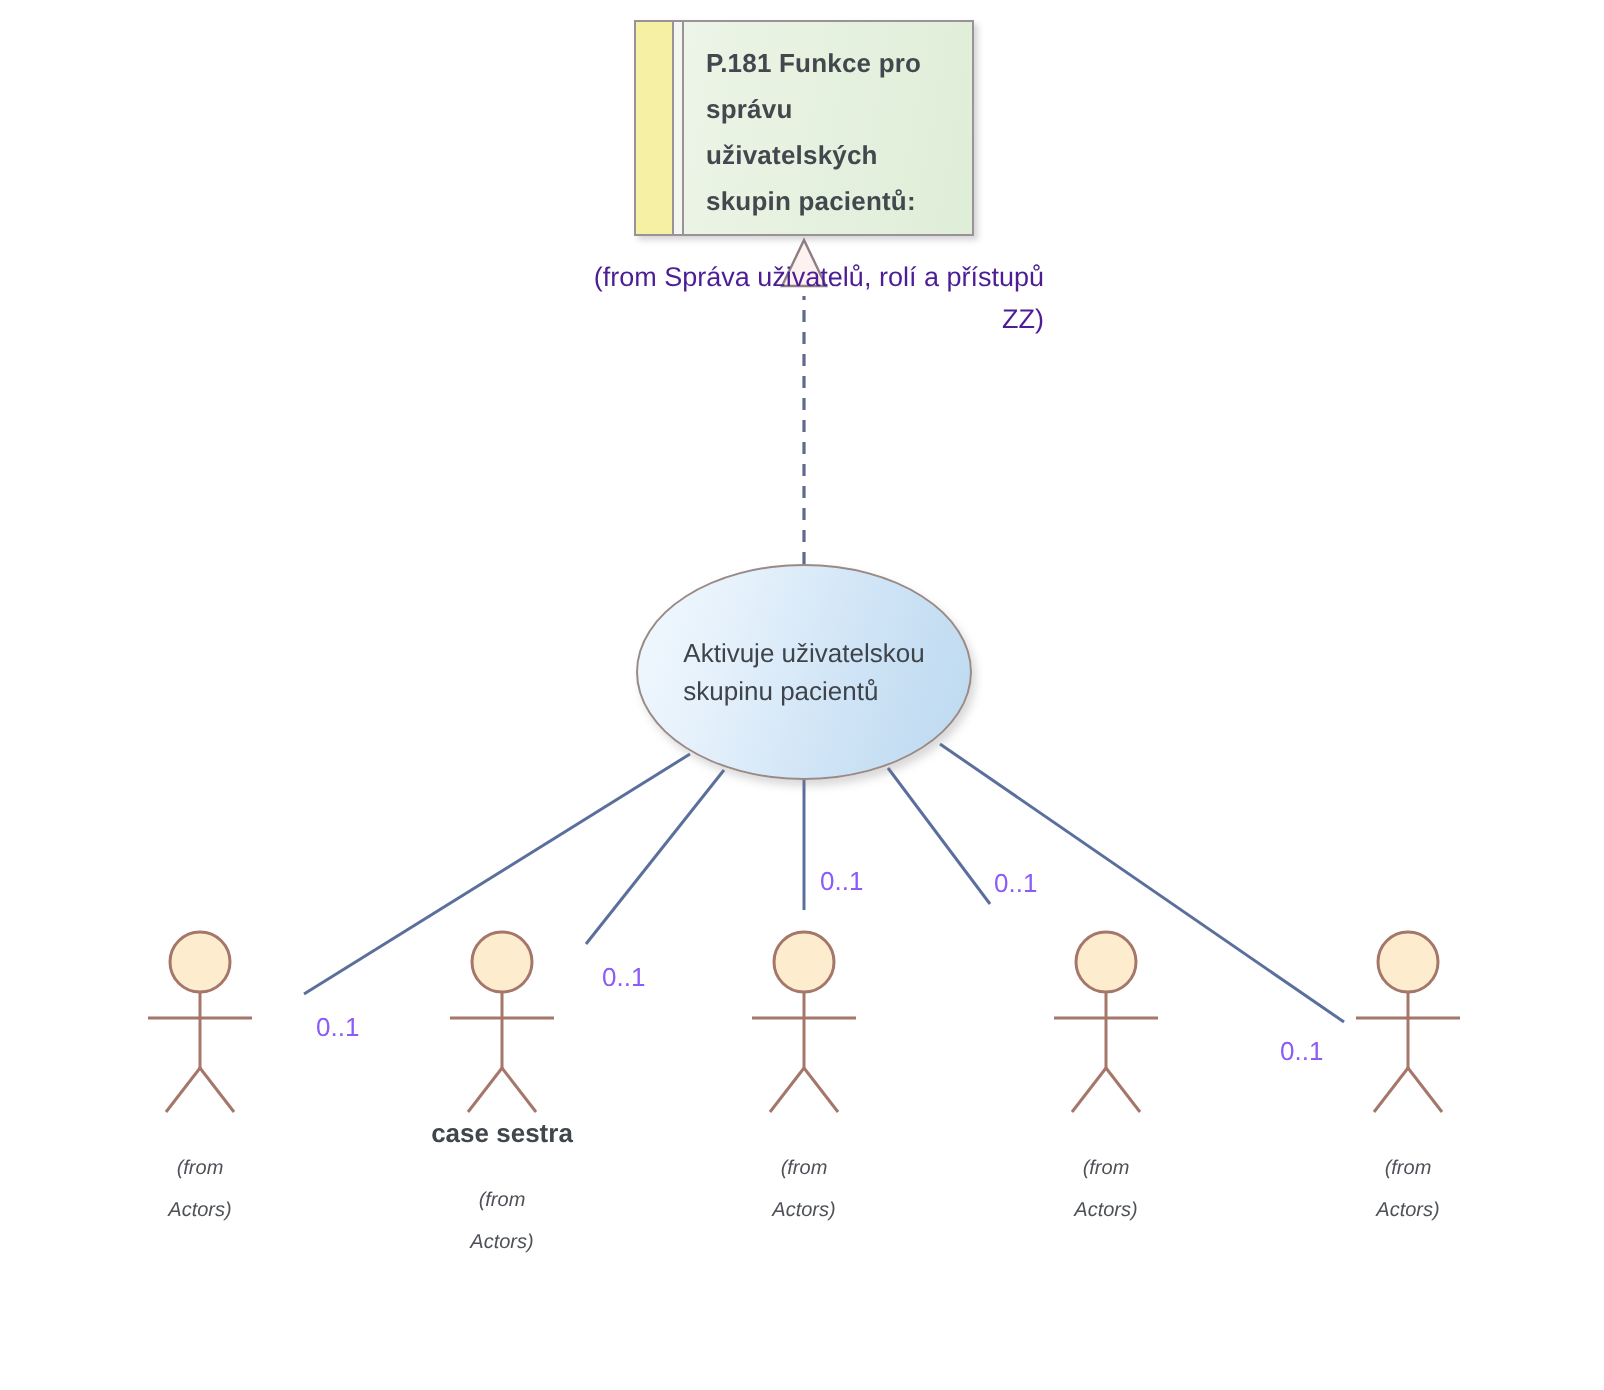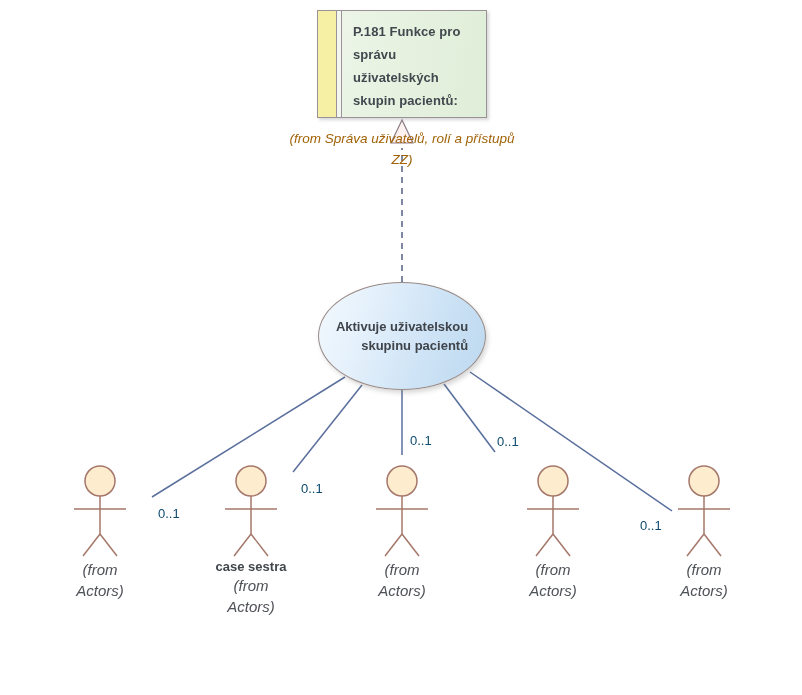--- a/index.html
+++ b/index.html
@@ -72,24 +72,23 @@
     letter-spacing: 0.1px;
     white-space: pre-line;
   }
 
   
   .note-from {
     position: absolute;
     left: 282px;
     top: 128px;
     width: 240px;
-    text-align: center;
+    text-align: right;
     font-size: 13.5px;
-    font-style: italic;
-    color: #a16207;
+    color: #4c1d95;
     line-height: 21px;
   }
 
   
   .usecase {
     position: absolute;
     left: 318px;
     top: 282px;
     width: 168px;
     height: 108px;
@@ -97,23 +96,23 @@
     border: 1px solid #9a8a86;
     box-sizing: border-box;
     background: linear-gradient(108deg, #f2f9fe 0%, #e4f0fb 30%, #cfe4f6 62%, #bcd8ef 100%);
     box-shadow: 2px 3px 4px rgba(130,130,130,0.30);
     display: flex;
     align-items: center;
     justify-content: center;
   }
   .usecase-label {
     font-size: 13px;
-    font-weight: bold;
+    font-weight: normal;
     color: #3f444b;
-    text-align: right;
+    text-align: left;
     line-height: 19px;
     padding: 0 12px;
     white-space: pre-line;
   }
 
   
   .actor {
     position: absolute;
     width: 150px;
     text-align: center;
@@ -124,32 +123,32 @@
     display: block;
   }
   .actor-name {
     font-size: 13px;
     font-weight: bold;
     color: #41464c;
     white-space: nowrap;
     margin-top: 1px;
   }
   .actor-from {
-    font-size: 15px;
+    font-size: 10px;
     font-style: italic;
     color: #4e5157;
     line-height: 21px;
-    margin-top: 1px;
+    margin-top: 16px;
   }
 
   
   .mult {
     position: absolute;
     font-size: 13px;
-    color: #0c4a6e;
+    color: #8b5cf6;
     white-space: nowrap;
   }
 </style>
 </head>
 <body>
 
 <div id="canvas">
 
   <svg id="edges" viewBox="0 0 802 695" width="802" height="695">
 

